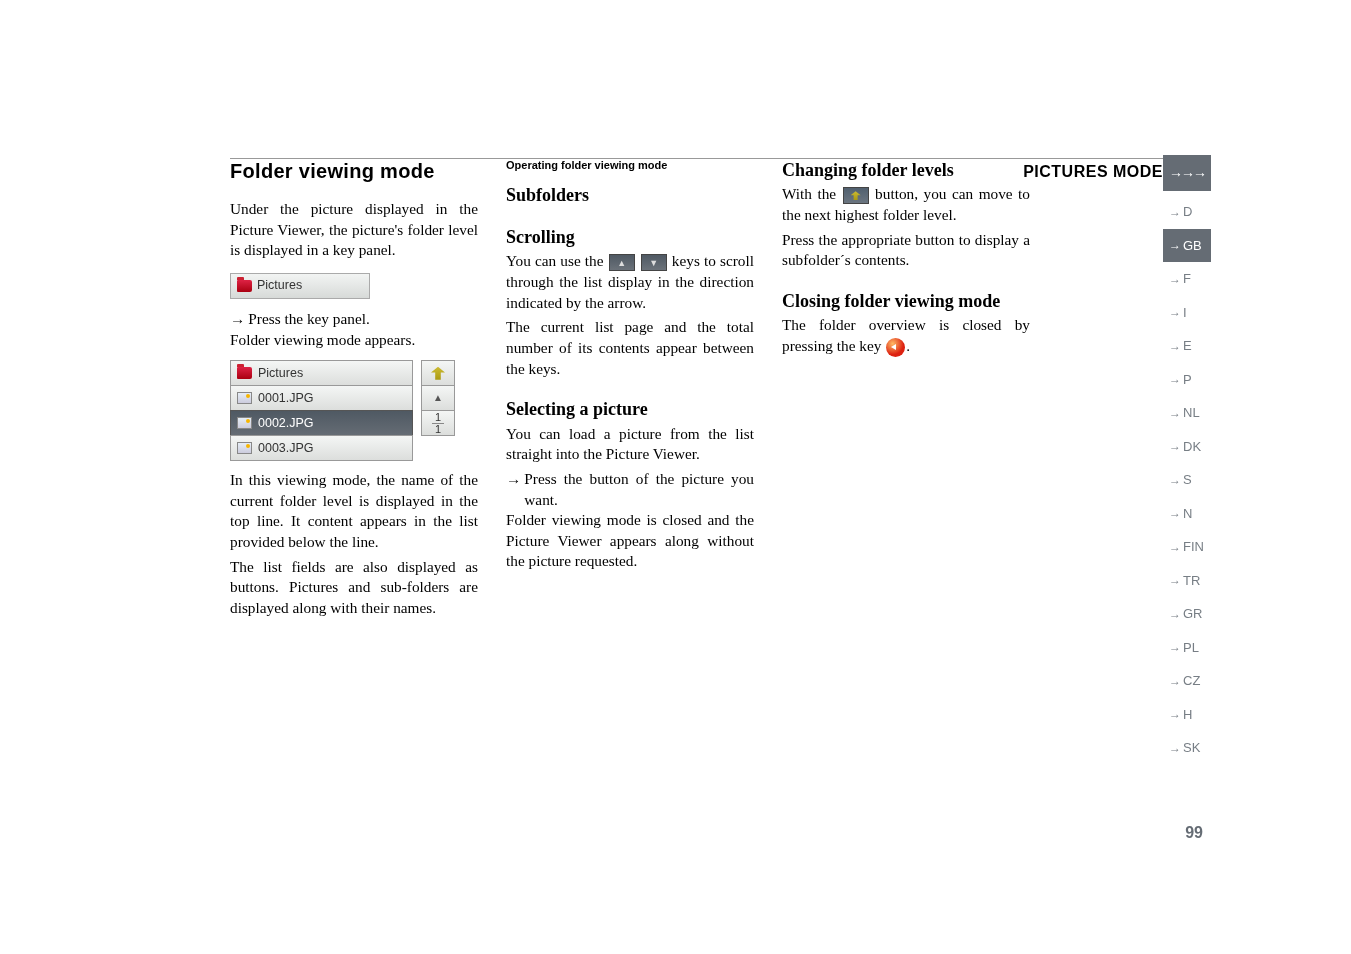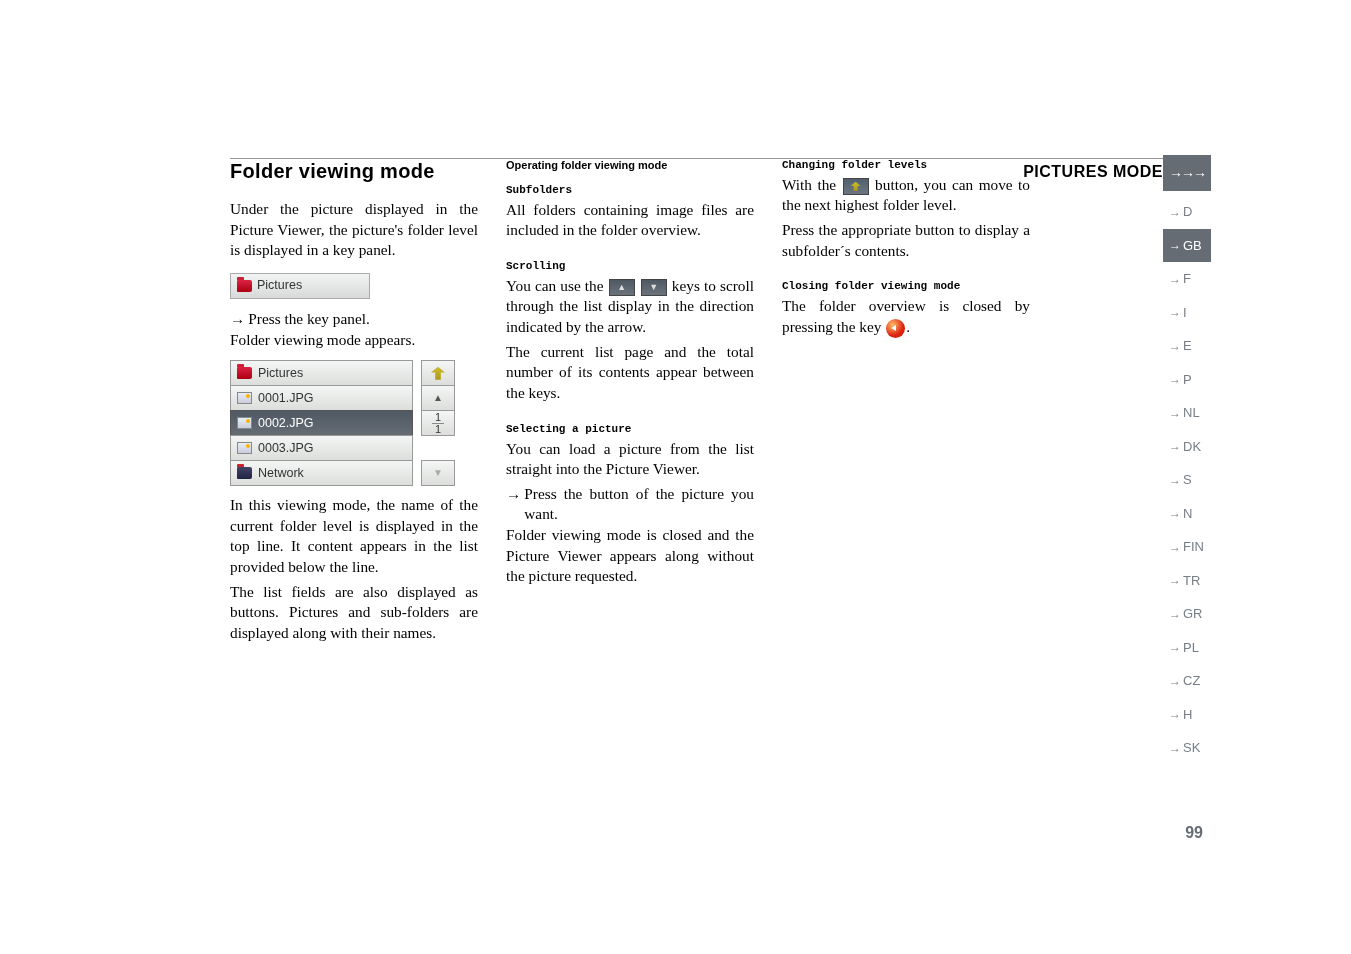--- a/index.html
+++ b/index.html
@@ -71,23 +71,23 @@
     letter-spacing: 0.3px;
   }
   .h2 {
     font-family: Arial, Helvetica, sans-serif;
     font-weight: bold;
     font-size: 11px;
     margin-bottom: 6px;
     margin-top: 0;
   }
   .h3 {
-    font-family: Liberation Mono, monospace;
+    font-family: Liberation Serif, serif;
     font-weight: bold;
-    font-size: 11px;
+    font-size: 18px;
     margin-bottom: 2px;
   }
   .justify { text-align: justify; }
   .gap-top { margin-top: 18px; }
   .gap-top-sm { margin-top: 10px; }
   .arrow-line { display: flex; }
   .arrow-line .arr { flex: 0 0 auto; padding-right: 3px; font-family: Arial, sans-serif; }
   .arrow-line .txt { flex: 1; }
 
   
@@ -308,40 +308,30 @@
             <div class="page-num" style="border-top:1px solid #888; width:12px">1</div>
           </div>
         </div>
         <div class="row">
           <div class="left">
             <span class="img-icon"></span>
             <span>0003.JPG</span>
           </div>
           <div class="right" style="border:0;background:none"></div>
         </div>
-        <div class="row">
-          <div class="left">
-            <span class="folder-icon-red" style="background:linear-gradient(#446,#224)"></span>
-            <span>Network</span>
-          </div>
-          <div class="right">
-              <span class="tri-down">▼</span>
-            </div>
-        </div>
       </div>
 
       <p class="justify gap-top-sm">In this viewing mode, the name of the current folder level is displayed in the top line. It content appears in the list provided below the line.</p>
       <p class="justify">The list fields are also displayed as buttons. Pictures and sub-folders are displayed along with their names.</p>
     </div>
 
     <div class="col">
       <div class="h2">Operating folder viewing mode</div>
 
       <div class="h3 gap-top-sm">Subfolders</div>
-      <p class="justify">All folders containing image files are included in the folder overview.</p>
 
       <div class="h3 gap-top">Scrolling</div>
       <p class="justify">
         <span>You can use the </span>
         <span class="inline-key">▲</span>
         <span class="inline-key">▼</span>
         <span> keys to scroll through the list display in the direction indicated by the arrow.</span>
       </p>
       <p class="justify">The current list page and the total number of its contents appear between the keys.</p>
 

